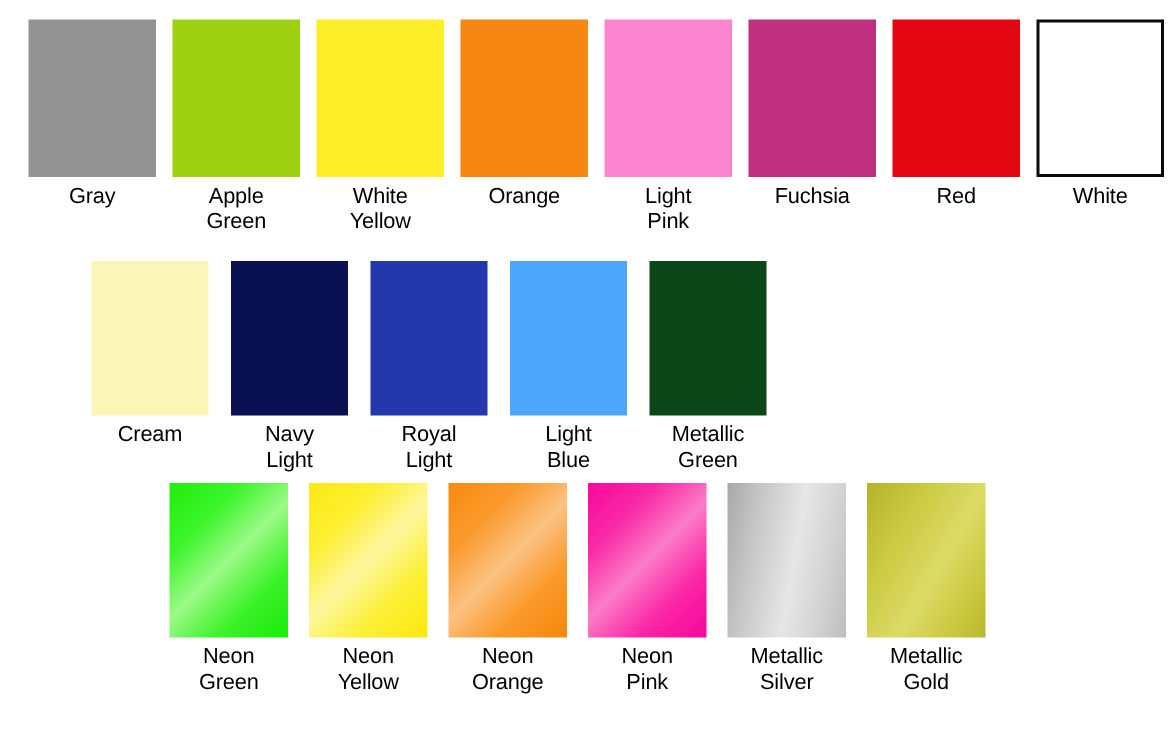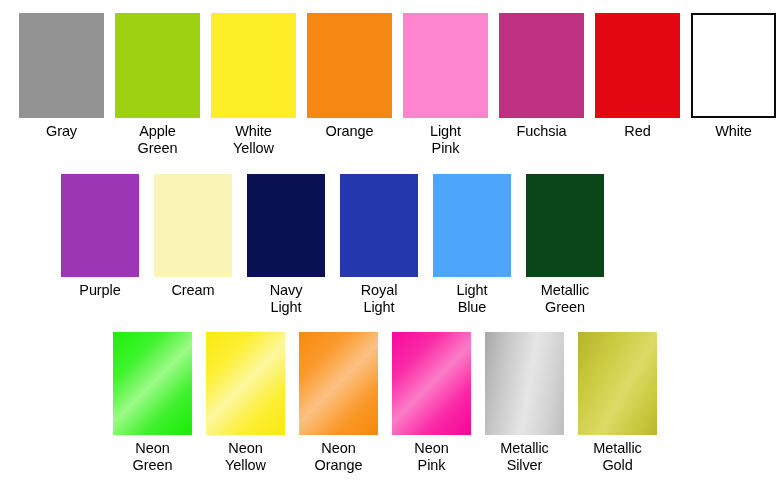--- a/index.html
+++ b/index.html
@@ -20,21 +20,21 @@
     width: 688px;
     height: 492px;
   }
   .swatch-row {
     position: absolute;
     display: flex;
     flex-direction: row;
   }
   #row-1 { left: 19px; top: 13px; }
   #row-2 { left: 61px; top: 174px; }
-  #row-3 { left: 113px; top: 332px; }
+  #row-3 { left: 113px; top: 322px; }
 
   .swatch-cell {
     display: flex;
     flex-direction: column;
     align-items: center;
   }
   .swatch-chip {
     display: block;
     box-sizing: border-box;
   }
@@ -96,24 +96,20 @@
         <div class="swatch-chip" style="background: rgb(227, 6, 19);"></div>
         <div class="swatch-label">Red</div>
       </div>
       <div class="swatch-cell">
         <div class="swatch-chip chip-bordered" style="background: rgb(255, 255, 255);"></div>
         <div class="swatch-label">White</div>
       </div>
     </div>
   <div class="swatch-row" id="row-2">
       <div class="swatch-cell">
-        <div class="swatch-chip" style="background: rgb(156, 54, 181);"></div>
-        <div class="swatch-label">Purple</div>
-      </div>
-      <div class="swatch-cell">
         <div class="swatch-chip" style="background: rgb(252, 245, 184);"></div>
         <div class="swatch-label">Cream</div>
       </div>
       <div class="swatch-cell">
         <div class="swatch-chip" style="background: rgb(10, 17, 82);"></div>
         <div class="swatch-label">Navy
 Light</div>
       </div>
       <div class="swatch-cell">
         <div class="swatch-chip" style="background: rgb(36, 55, 173);"></div>

